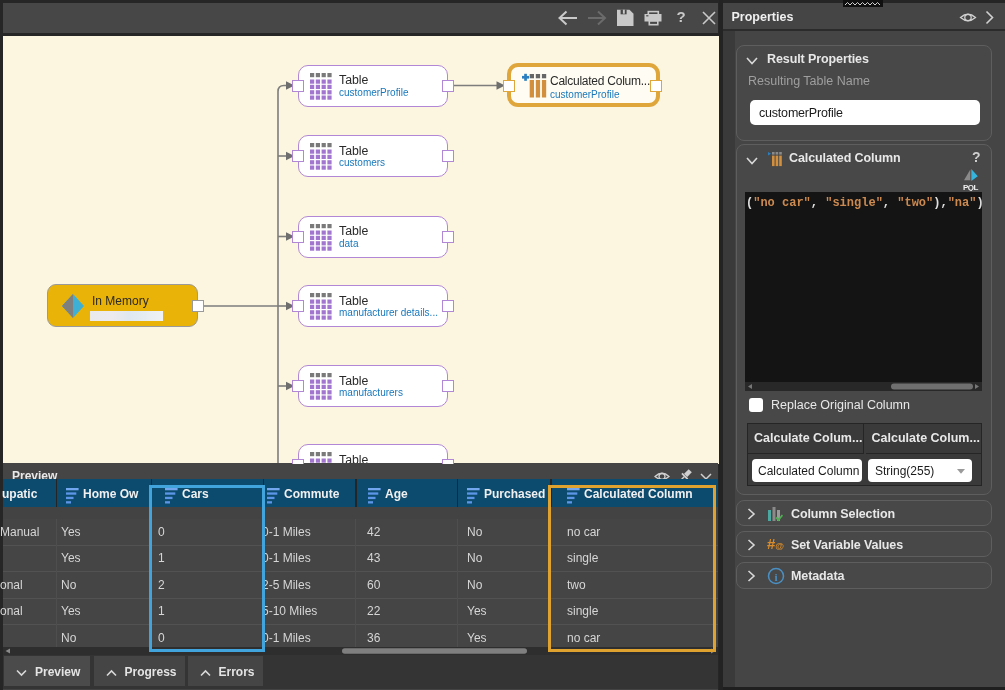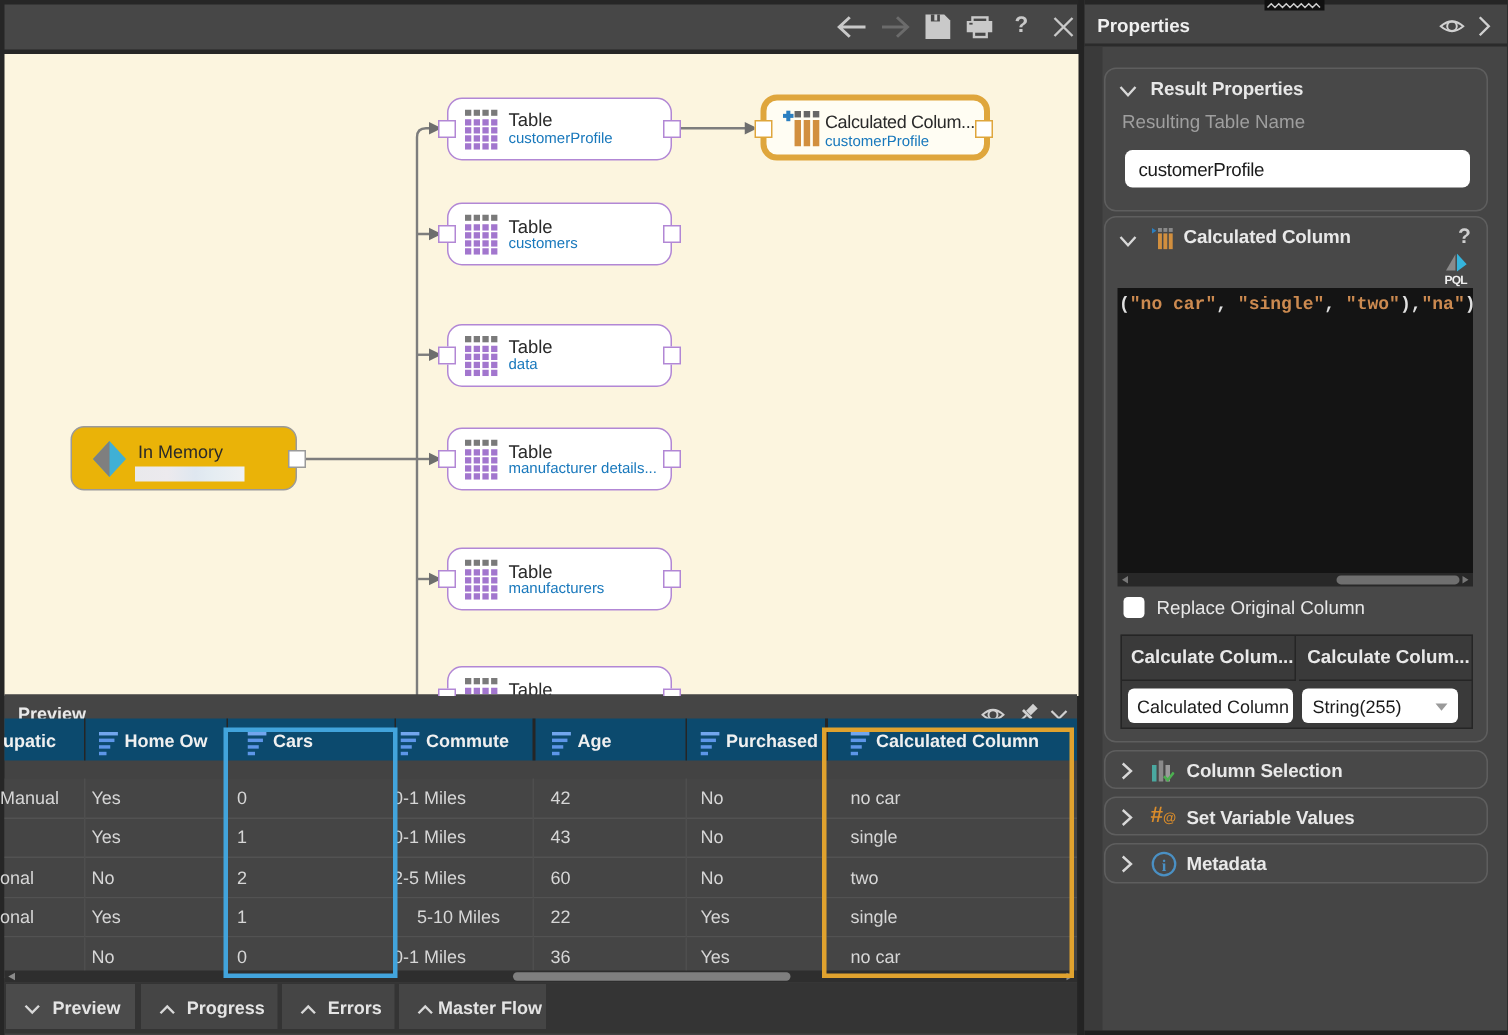--- a/index.html
+++ b/index.html
@@ -309,21 +309,21 @@
           <div class="rsep" style="left:147.5px"></div>
           <div class="rsep" style="left:259.5px"></div>
           <div class="rsep" style="left:352px"></div>
           <div class="rsep" style="left:453.5px"></div>
           <div class="rsep" style="left:547px"></div>
       </div>
       <div class="row" style="top:135.5px;">
         <div class="rtext" style="left:-3px;">onal</div>
         <div class="rtext" style="left:58px;">Yes</div>
         <div class="rtext" style="left:155px;">1</div>
-        <div class="rtext" style="left:259px;padding-left:16px;">5-10 Miles</div>
+        <div class="rtext" style="left:259px;">5-10 Miles</div>
         <div class="rtext" style="left:364px;">22</div>
         <div class="rtext" style="left:464px;">Yes</div>
         <div class="rtext" style="left:564px;">single</div>
         <div class="rsep" style="left:52.5px"></div>
           <div class="rsep" style="left:147.5px"></div>
           <div class="rsep" style="left:259.5px"></div>
           <div class="rsep" style="left:352px"></div>
           <div class="rsep" style="left:453.5px"></div>
           <div class="rsep" style="left:547px"></div>
       </div>
@@ -360,26 +360,20 @@
         <svg width="11" height="8" style="position:absolute;left:12px;top:13px">
             <path d="M1 6.5 L5.5 2 L10 6.5" stroke="#d8d8d8" stroke-width="1.6" fill="none"></path>
           </svg>
         <div class="tabtext" style="left:31px;">Progress</div>
       </div>
       <div class="tab" style="left:184.5px;width:75.5px;">
         <svg width="11" height="8" style="position:absolute;left:12px;top:13px">
             <path d="M1 6.5 L5.5 2 L10 6.5" stroke="#d8d8d8" stroke-width="1.6" fill="none"></path>
           </svg>
         <div class="tabtext" style="left:31px;">Errors</div>
-      </div>
-      <div class="tab" style="left:263px;width:98px;">
-        <svg width="11" height="8" style="position:absolute;left:12px;top:13px">
-            <path d="M1 6.5 L5.5 2 L10 6.5" stroke="#d8d8d8" stroke-width="1.6" fill="none"></path>
-          </svg>
-        <div class="tabtext" style="left:26px;">Master Flow</div>
       </div>
     </div>
     <div id="bluebox" style="position:absolute;left:145.5px;top:22px;width:116.5px;height:167px;border:3.5px solid #42a4dc;z-index:6;"></div>
     <div id="orangebox" style="position:absolute;left:545px;top:22px;width:167.5px;height:167px;border:3.5px solid #e0a22e;z-index:6;"></div>
   </div>
 
   <div style="position:absolute;left:718.5px;top:0;width:4px;height:690px;background:#232323;"></div>
   <div id="rpanel">
     <div style="position:absolute;left:0;top:0;width:282.5px;height:3px;background:#252525;"></div>
     <div style="position:absolute;left:120.5px;top:0;width:40px;height:7px;background:#101010;">

